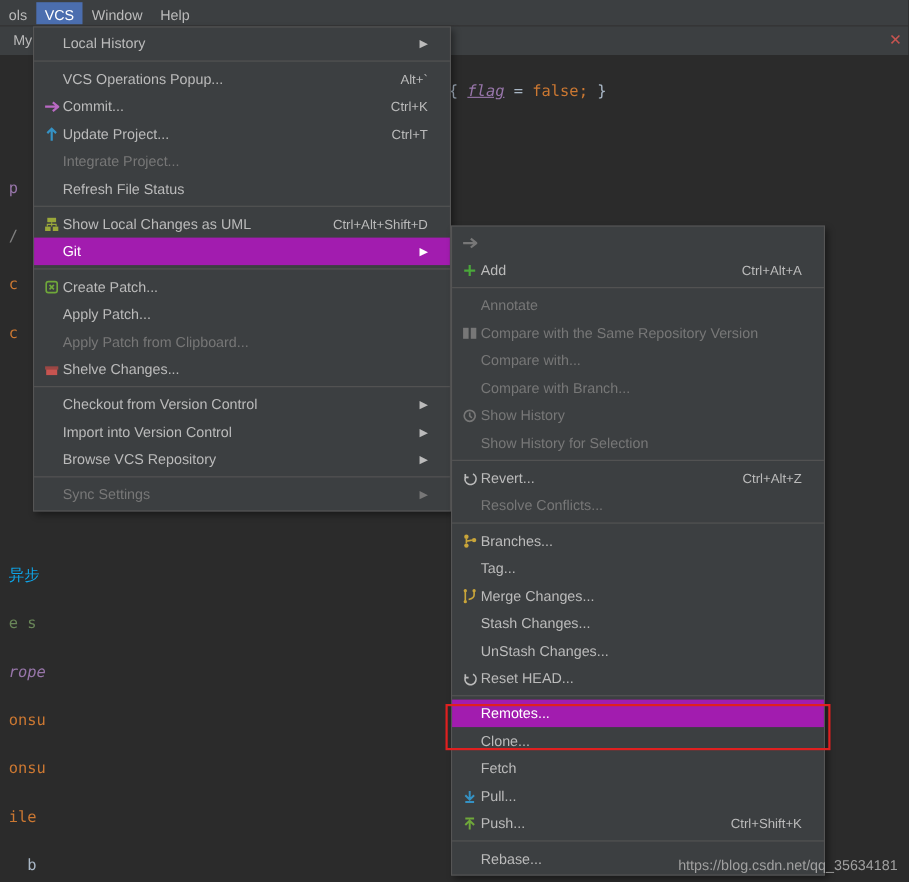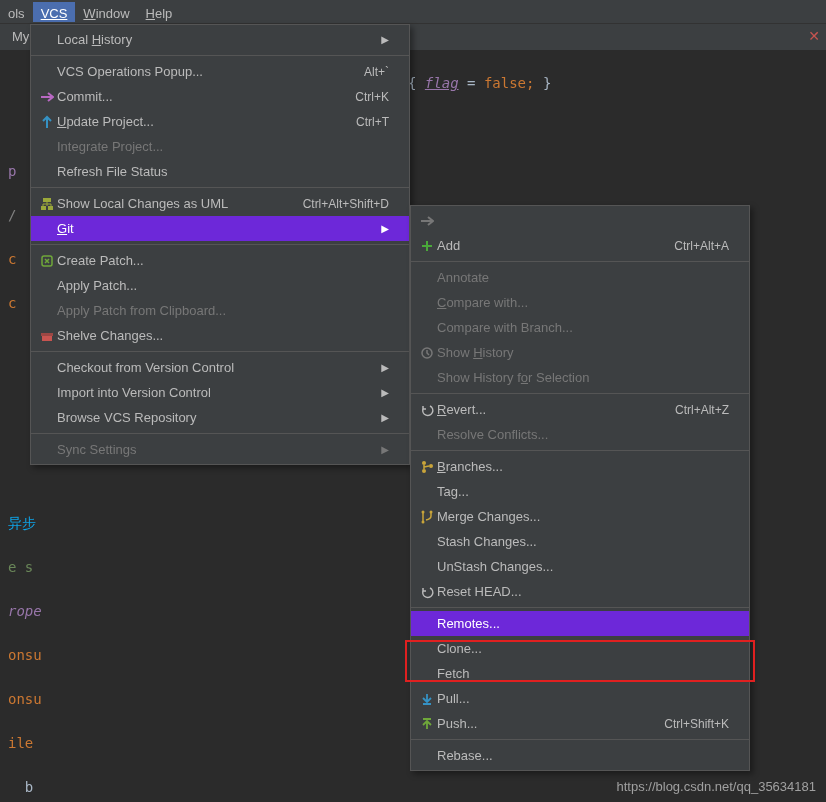--- a/index.html
+++ b/index.html
@@ -23,21 +23,21 @@
     color: #bbbbbb;
   }
   .menubar .mb-item {
     padding: 0 8px; height: 20px; line-height: 24px;
     cursor: default;
   }
   .menubar .mb-item.selected {
     background: #4b6eaf;
     color: #ffffff;
   }
-  .u { text-decoration: underline; }
+  .u { }
   .tabbar {
     height: 26px;
     background: #3c3f41;
     display: flex; align-items: center;
     padding-left: 4px;
     position: relative;
   }
   .tabbar .tab {
     padding: 0 8px; height: 26px; line-height: 26px;
     color: #bbbbbb;
@@ -74,21 +74,21 @@
   }
   .menu .item {
     display: flex; align-items: center;
     height: 25px;
     padding: 0 20px 0 6px;
     font-size: 13px;
     color: #bbbbbb;
     position: relative;
     cursor: default;
   }
-  .menu .item.highlight { background: #6d28d9; color: #ffffff; }
+  .menu .item.highlight { background: #a21caf; color: #ffffff; }
   .menu .item.disabled { color: #777777; }
   .menu .item .icon { width: 20px; display: inline-flex; justify-content: center; align-items: center; }
   .menu .item .label { flex: 1; }
   .menu .item .shortcut { margin-left: 20px; color: #bbbbbb; font-size: 12px; }
   .menu .item .submenu-arrow {
     width: 10px; text-align: right;
     font-size: 10px;
   }
   .menu .sep {
     height: 1px; background: #555555; margin: 3px 0;
@@ -292,20 +292,29 @@
       </span>
     <span class="label">Add</span>
     <span class="shortcut">Ctrl+Alt+A</span>
   </div>
   <div class="sep"></div>
   <div class="item disabled">
       <span class="icon"></span>
       <span class="label">Annotate</span>
     </div>
   <div class="item disabled">
+    <span class="icon">
+        <svg width="14" height="14">
+          <rect x="1" y="2" width="5" height="10" fill="#777"></rect>
+          <rect x="8" y="2" width="5" height="10" fill="#777"></rect>
+        </svg>
+      </span>
+    <span class="label">Compare with the Same Repository Version</span>
+  </div>
+  <div class="item disabled">
       <span class="icon"></span>
       <span class="label"><span class="u">C</span>ompare with...</span>
     </div>
   <div class="item disabled">
       <span class="icon"></span>
       <span class="label">Compare with Branch...</span>
     </div>
   <div class="item disabled">
     <span class="icon">
         <svg width="14" height="14">

